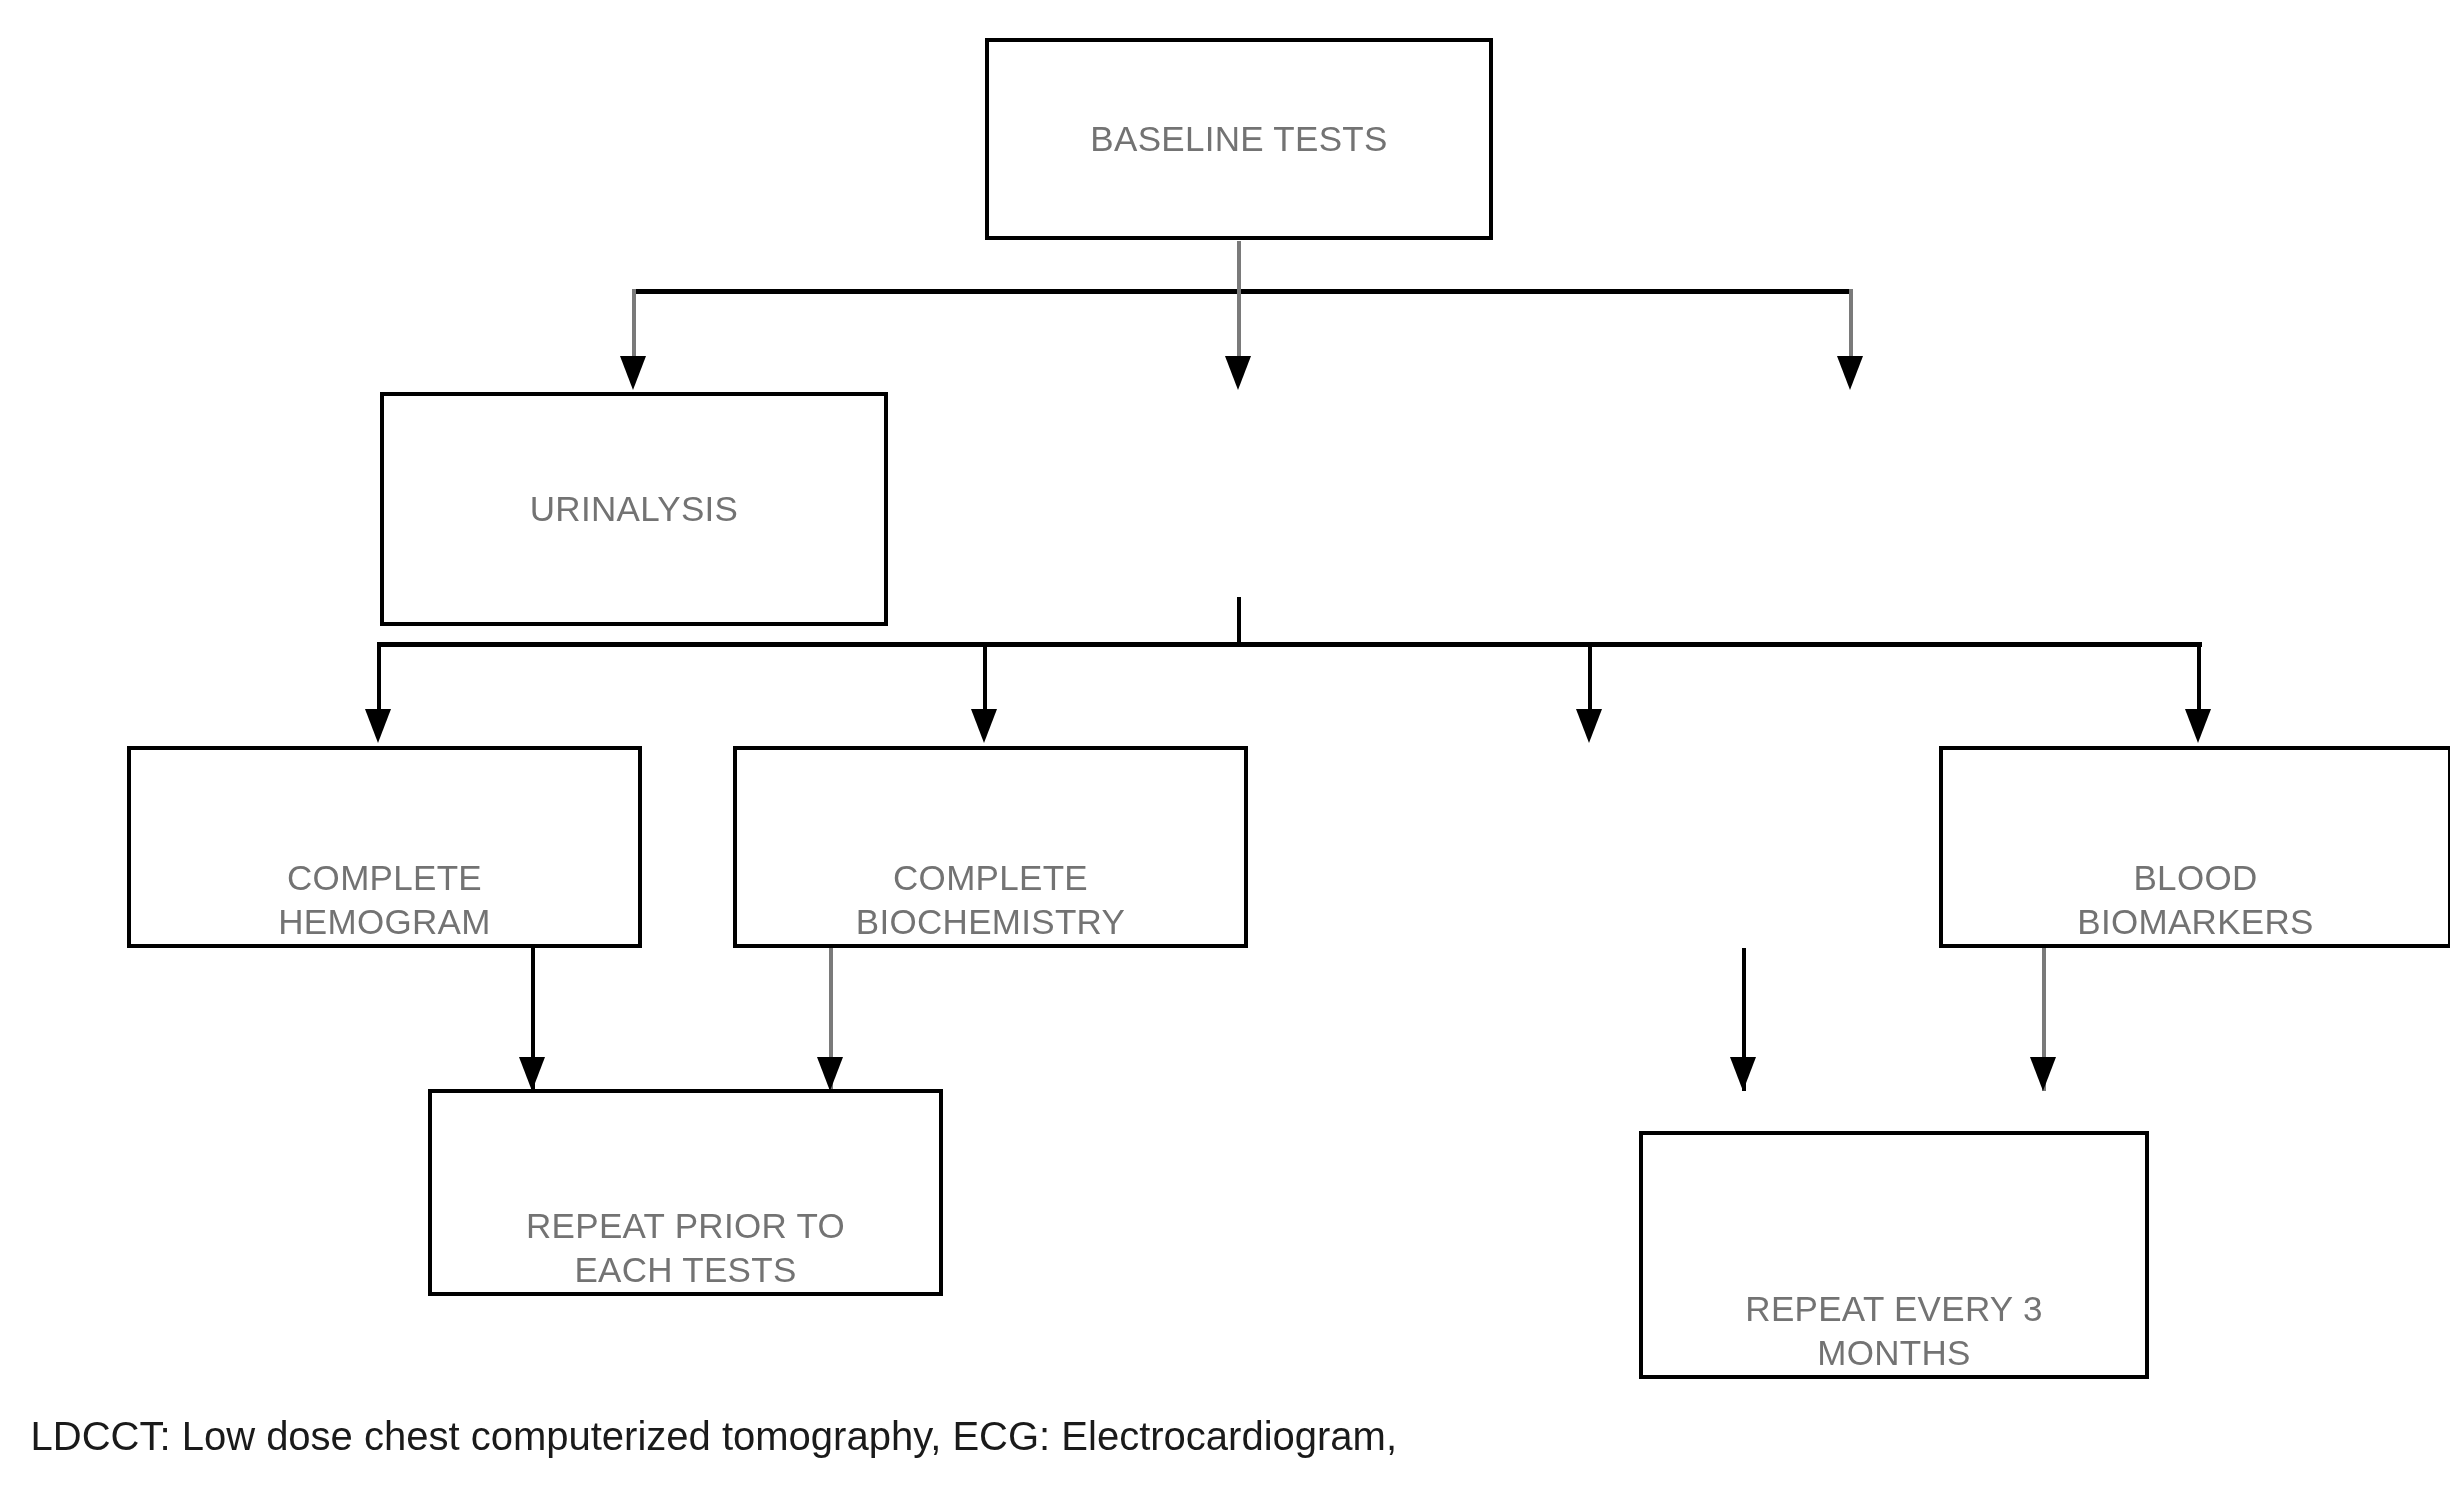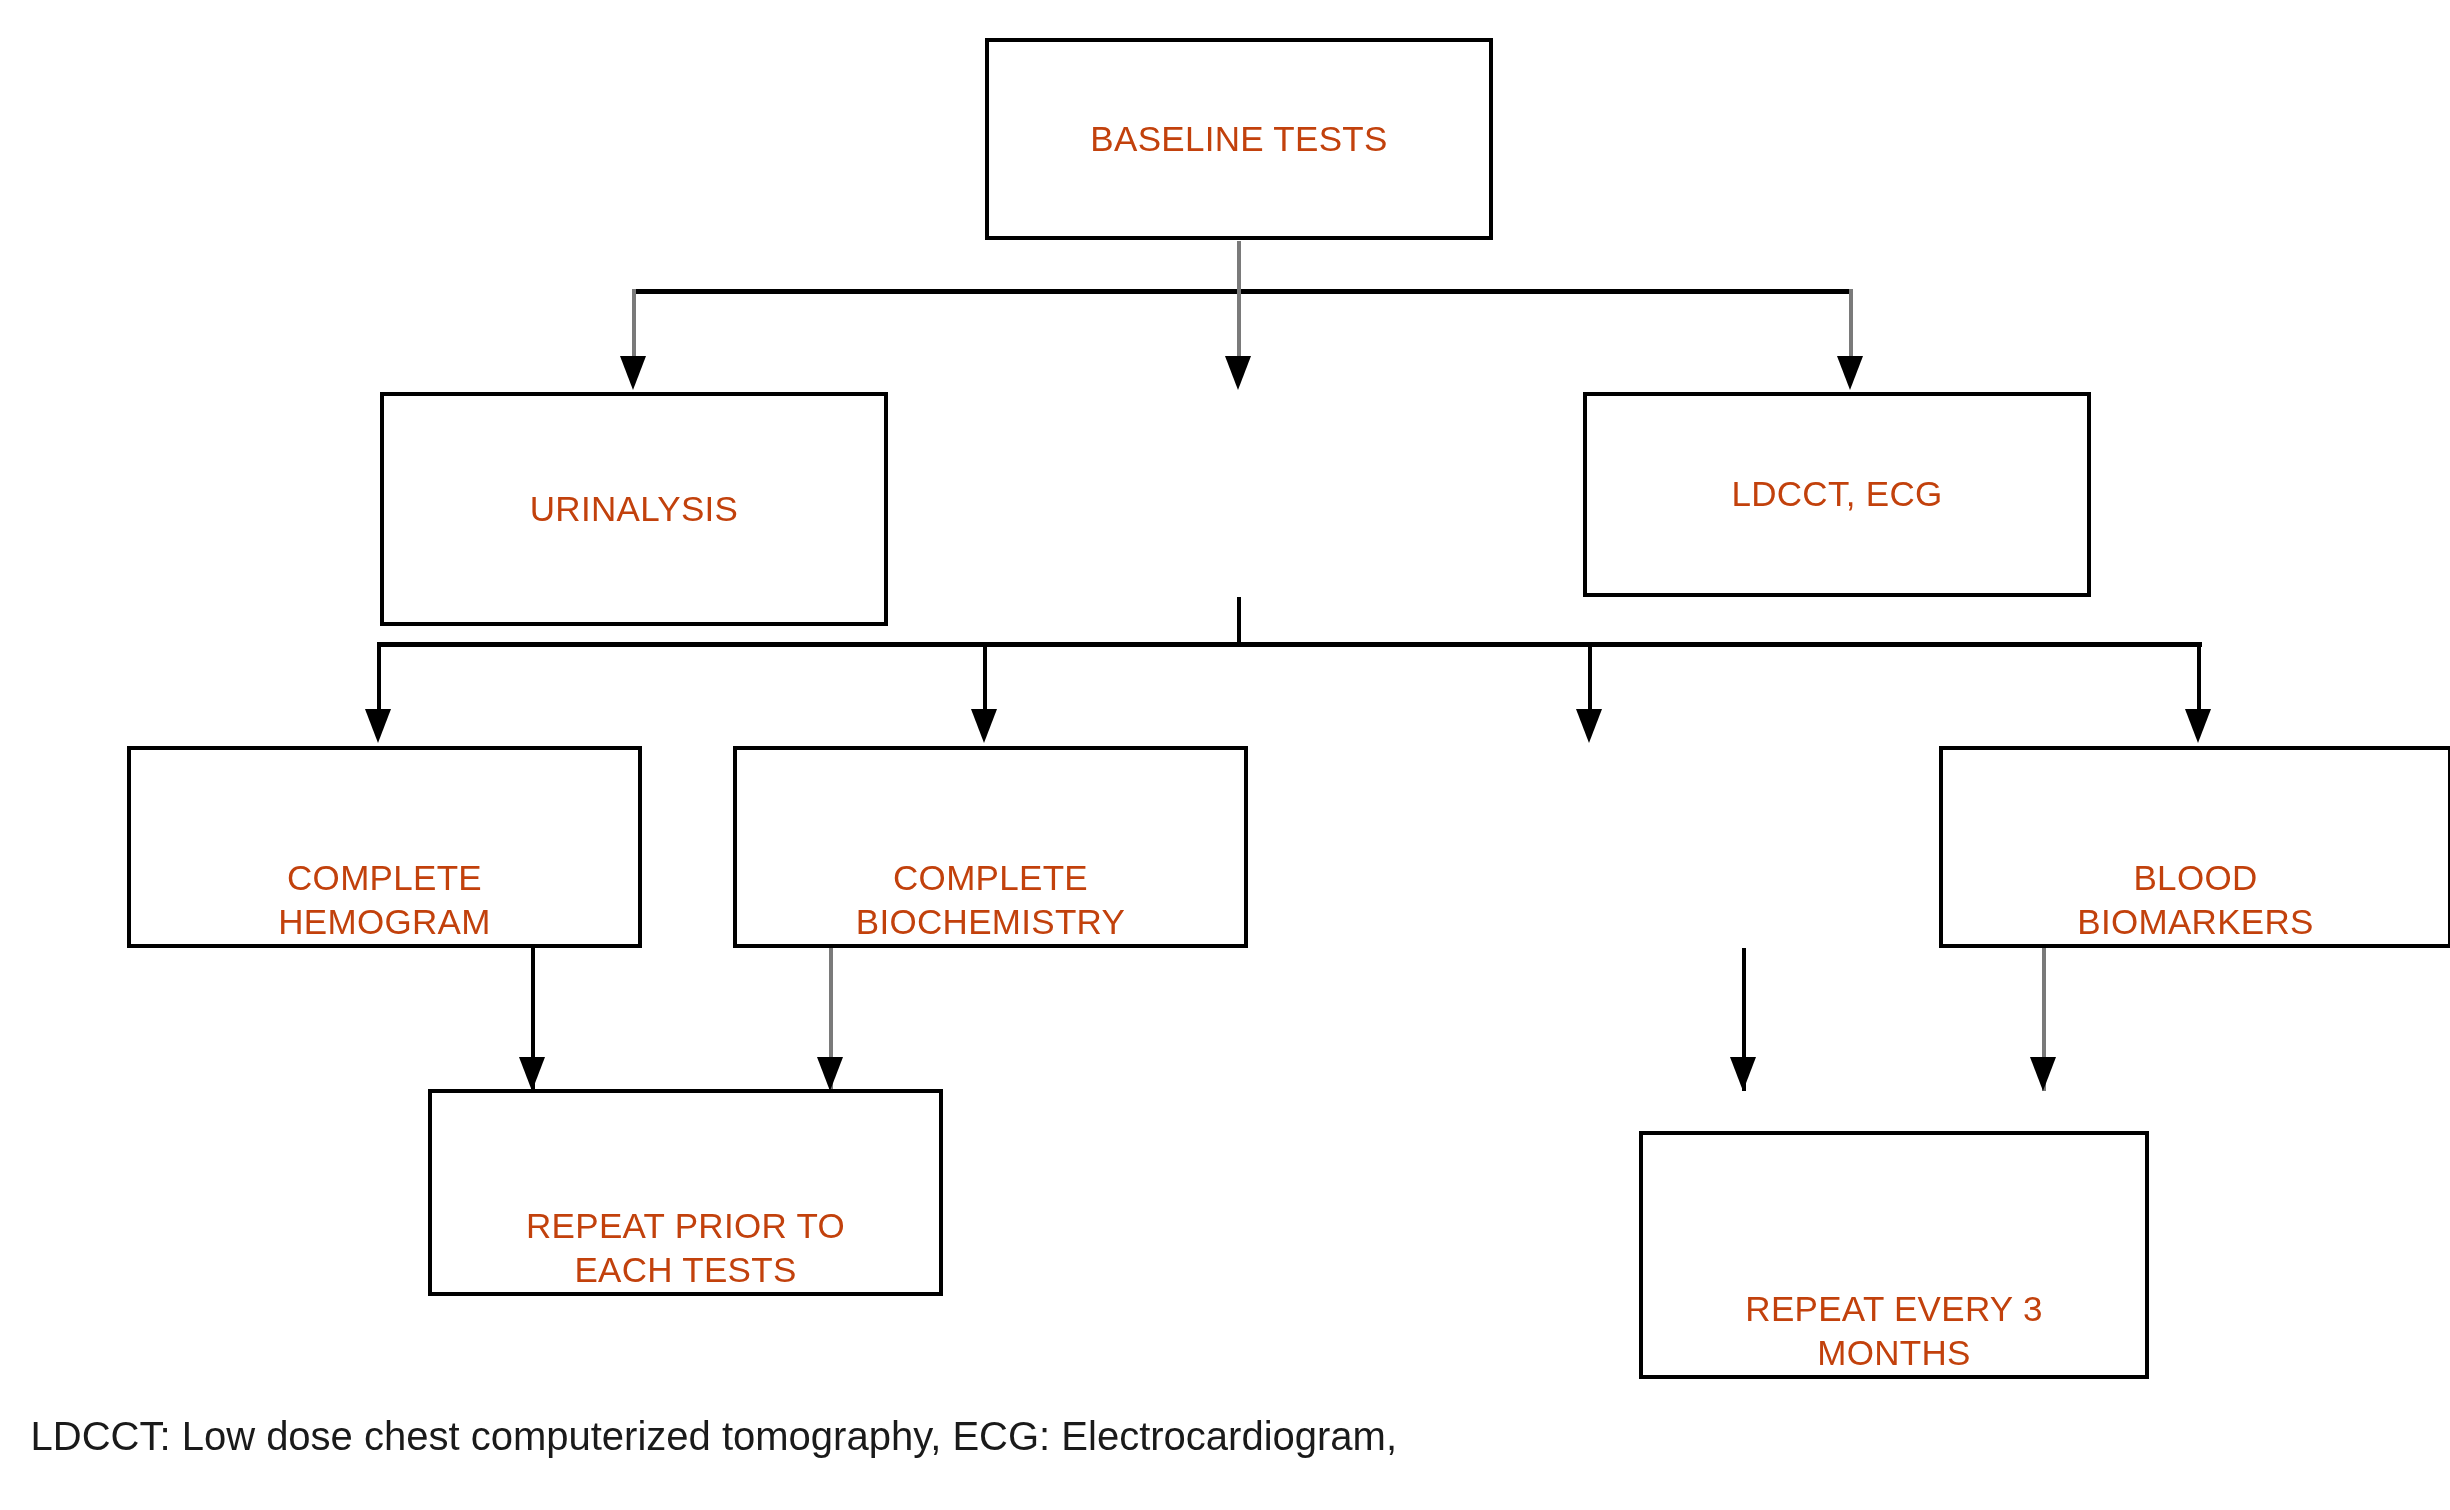--- a/index.html
+++ b/index.html
@@ -17,21 +17,21 @@
   }
 
   
   .node {
     position: absolute;
     box-sizing: border-box;
     border: 4.8px solid #000000;
     background: #ffffff;
     display: flex;
     justify-content: center;
-    color: #c2410c;
+    color: #737373;
     font-size: 35px;
     line-height: 1.26;
     letter-spacing: 0.3px;
     text-align: center;
     white-space: pre-line;
     font-weight: 400;
   }
   .node.v-center { align-items: center; }
   .node.v-top    { align-items: flex-end; padding-top: 37px; }
 
@@ -98,23 +98,20 @@
   <div class="arrow-head" style="left:1225px; top:356px;"></div>
 
   <div class="conn-v grey" style="left:1849px; top:289px; width:4px; height:80px;"></div>
   <div class="arrow-head" style="left:1837px; top:356px;"></div>
 
   <div class="node v-center" style="left:380px; top:392px; width:508px; height:234px;">
     <span class="node-label">URINALYSIS</span>
   </div>
 
 
-  <div class="node v-center" style="left:1583px; top:392px; width:508px; height:205px;">
-    <span class="node-label">LDCCT, ECG</span>
-  </div>
 
   <div class="conn-v" style="left:1237px; top:597px; width:4px; height:48px;"></div>
 
   <div class="conn-h" style="left:377px; top:642px; width:1825px;"></div>
 
   <div class="conn-v" style="left:377px; top:642px; width:4px; height:80px;"></div>
   <div class="arrow-head" style="left:365px; top:709px;"></div>
 
   <div class="conn-v" style="left:983px; top:642px; width:4px; height:80px;"></div>
   <div class="arrow-head" style="left:971px; top:709px;"></div>

